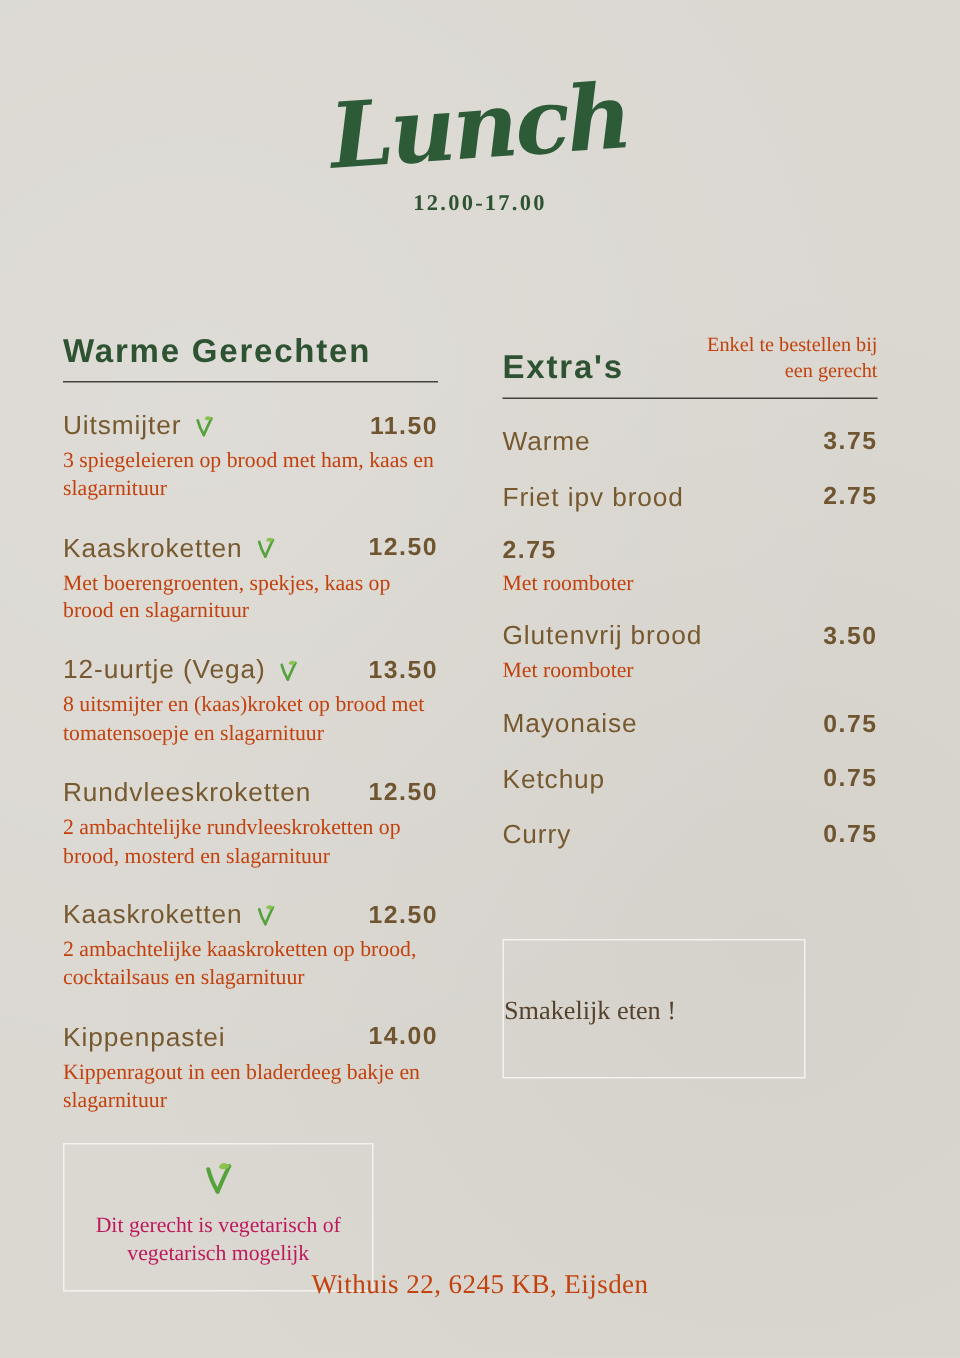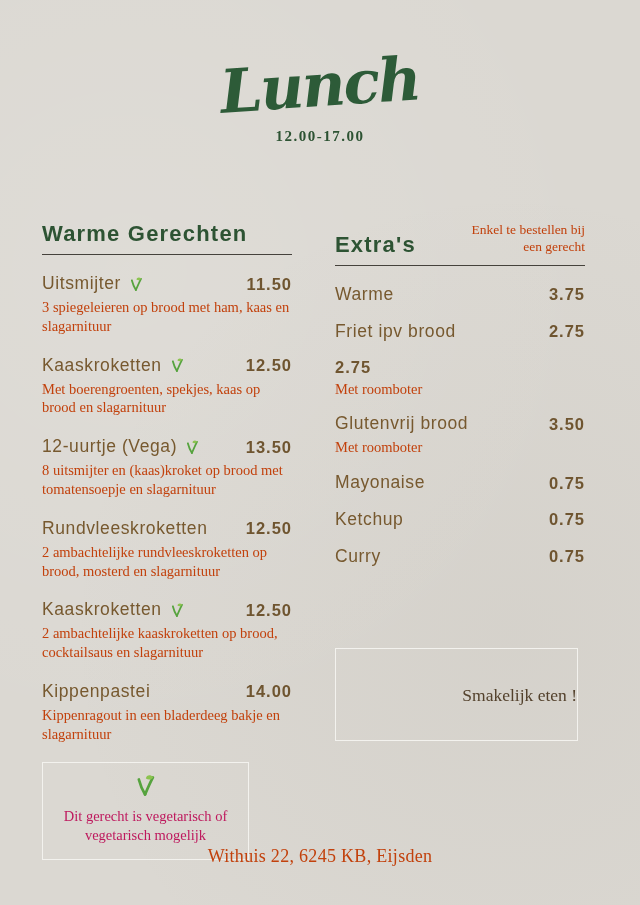--- a/index.html
+++ b/index.html
@@ -105,26 +105,26 @@
     text-align:center;
   }
   .veg-box .sprout-big{display:inline-block;margin-bottom:4px;}
   .veg-box-text{
     font-family:"Liberation Serif", serif;
     font-size:14.5px;
     line-height:1.3;
     color:#be185d;
   }
   .msg-box{
-    margin-top:80px;
-    width:243px;
+    margin-top:58px;
+    width:202px;
     height:93px;
     border:1px solid #f3f2ee;
     box-sizing:border-box;
-    text-align:right;
+    text-align:left;
     padding-top:36px;
   }
   .msg-text{
     font-family:"Liberation Serif", serif;
     font-size:17.5px;
     color:#53412c;
   }
 
   
   .footer{position:absolute;left:0;right:0;top:838px;text-align:center;}

